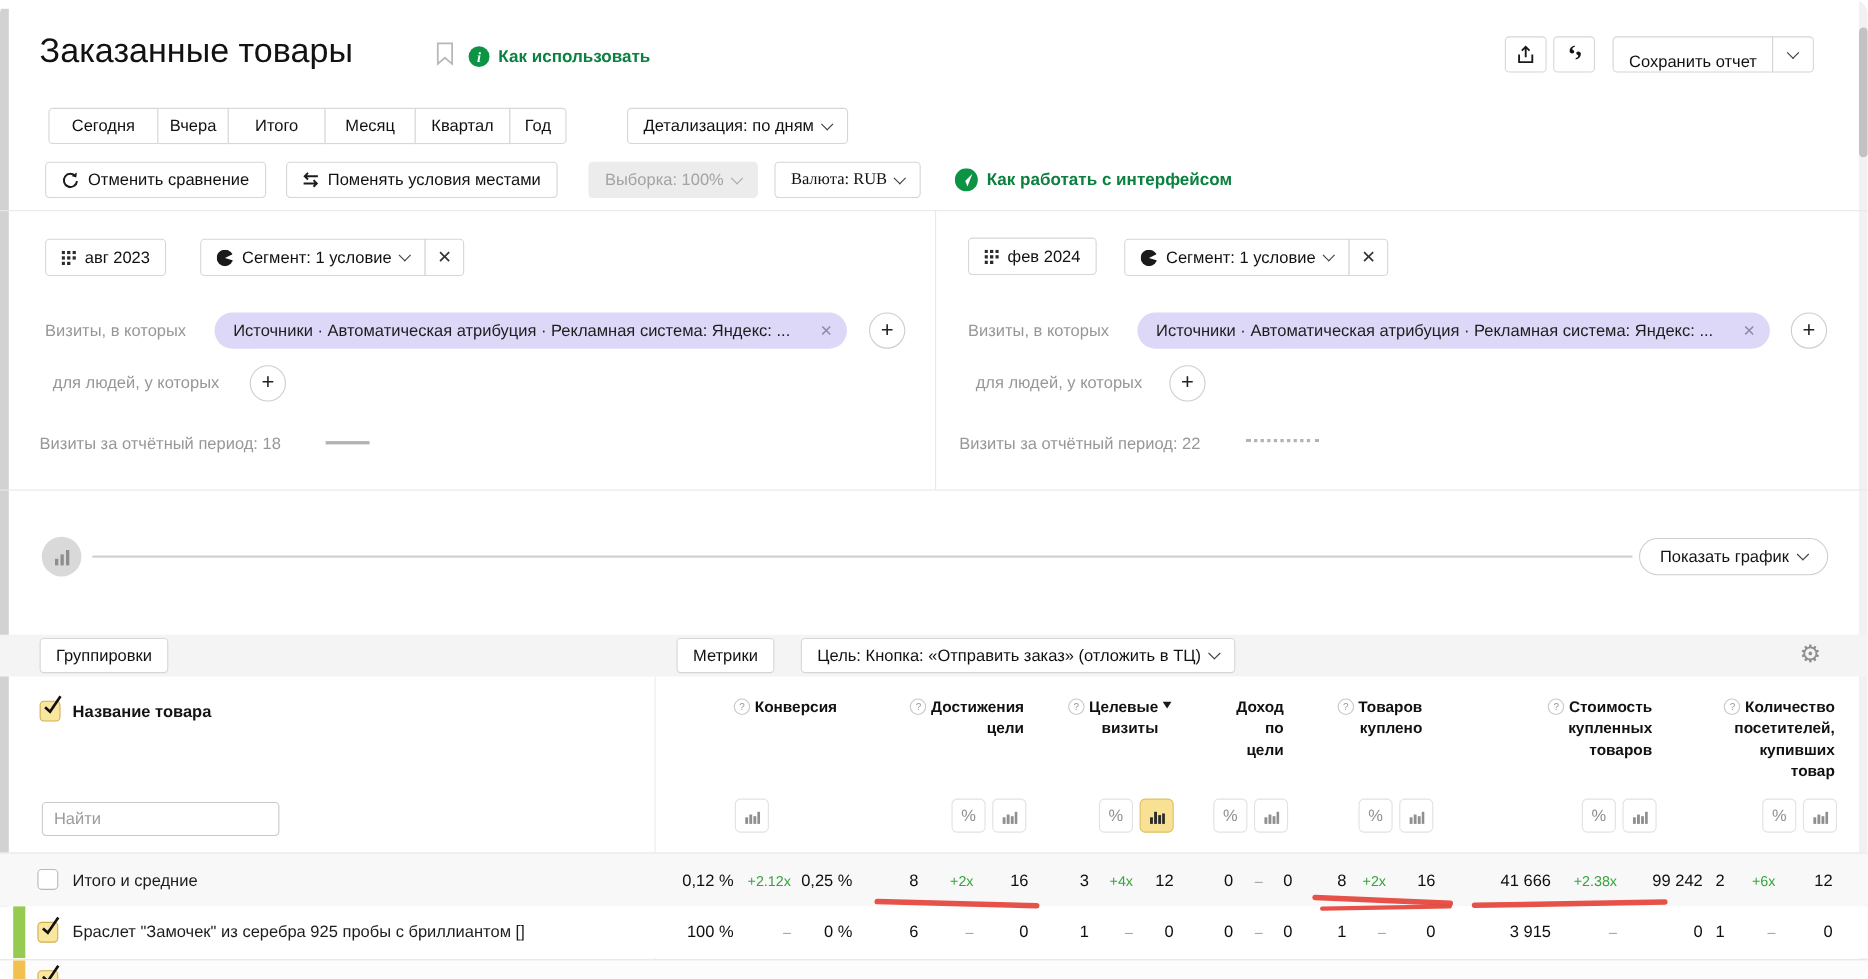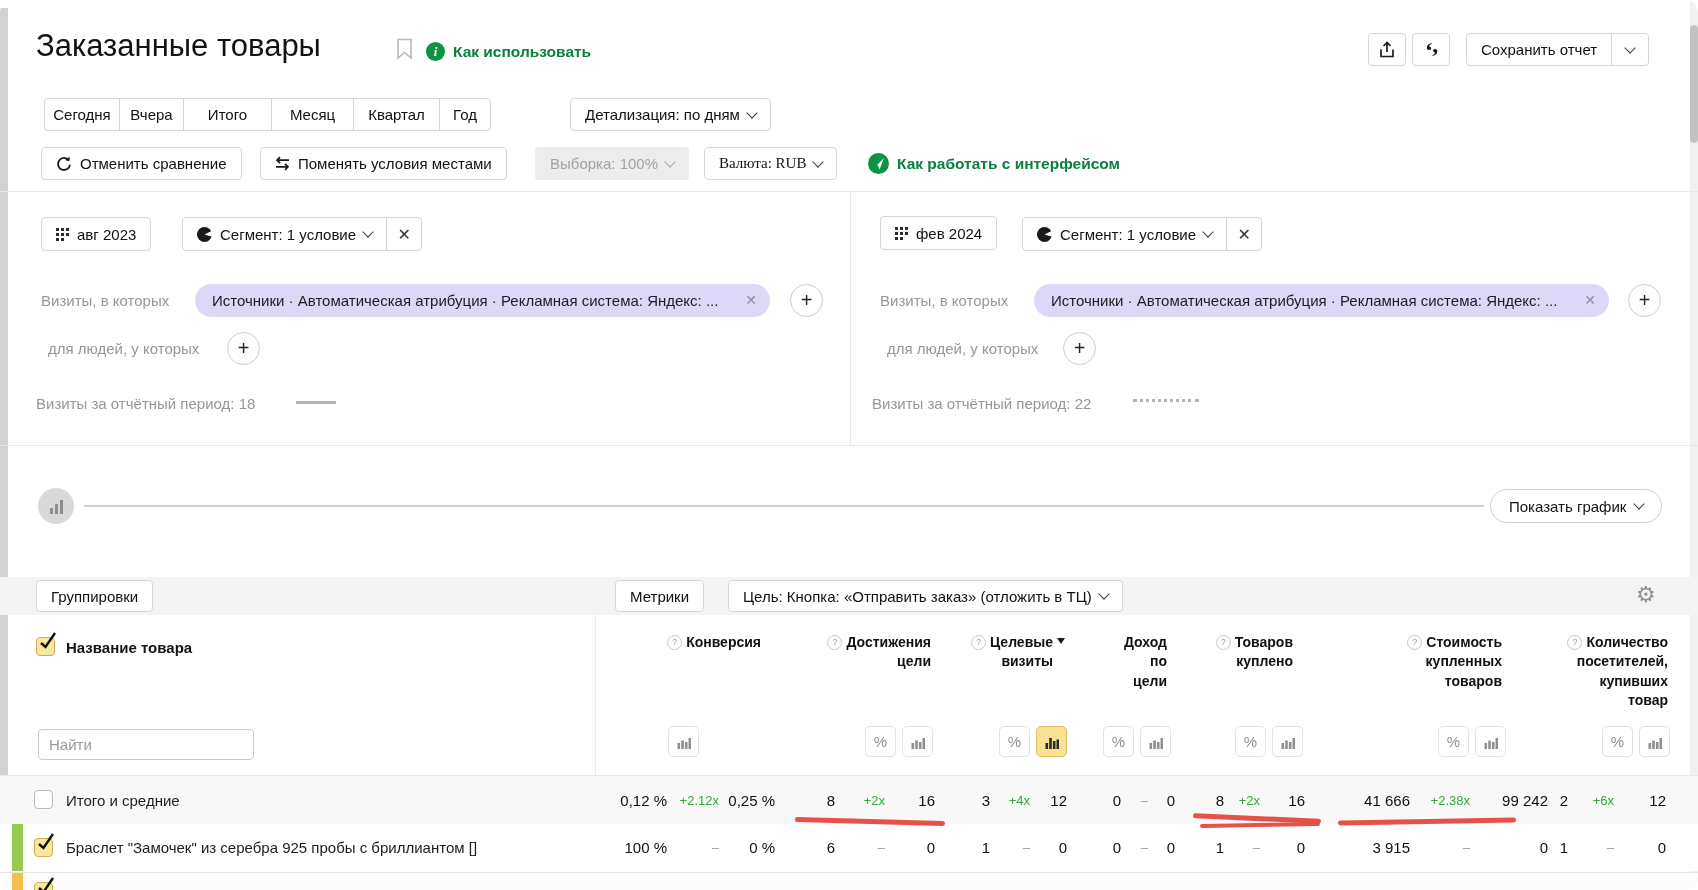--- a/index.html
+++ b/index.html
@@ -105,31 +105,31 @@
   
   <div class="abs iconbtn" style="left:1368px;top:33px;">
     <svg width="18" height="17" viewBox="0 0 18 17">
       <path d="M9 11 V2 M5.5 5 L9 1.5 L12.5 5 M3 8.5 V15.5 H15 V8.5" fill="none" stroke="#1a1a1a" stroke-width="1.7"></path>
     </svg>
   </div>
   <div class="abs iconbtn" style="left:1412px;top:33px;font-family:'Liberation Serif',serif;font-weight:bold;font-size:24px;line-height:0;">
     <span style="letter-spacing:-2px;">‘<span style="position:relative;top:6px;">’</span></span>
   </div>
   <div class="abs" style="left:1466px;top:33px;display:flex;">
-    <div class="btn" style="border-radius:4px 0 0 4px;">
+    <div class="btn" style="border-radius:4px 0 0 4px;align-items:flex-end;">
       <span>Сохранить отчет</span>
     </div>
     <div class="btn" style="border-radius:0 4px 4px 0;margin-left:-1px;width:38px;justify-content:center;">
       <span class="chv"></span>
     </div>
   </div>
 
   
   <div class="abs seg" style="left:44px;top:98px;">
-    <div class="btn" style="width:76px;">
+    <div class="btn" style="width:100px;">
         <span>Сегодня</span>
       </div>
     <div class="btn" style="width:65px;">
         <span>Вчера</span>
       </div>
     <div class="btn" style="width:89px;">
         <span>Итого</span>
       </div>
     <div class="btn" style="width:83px;">
         <span>Месяц</span>

